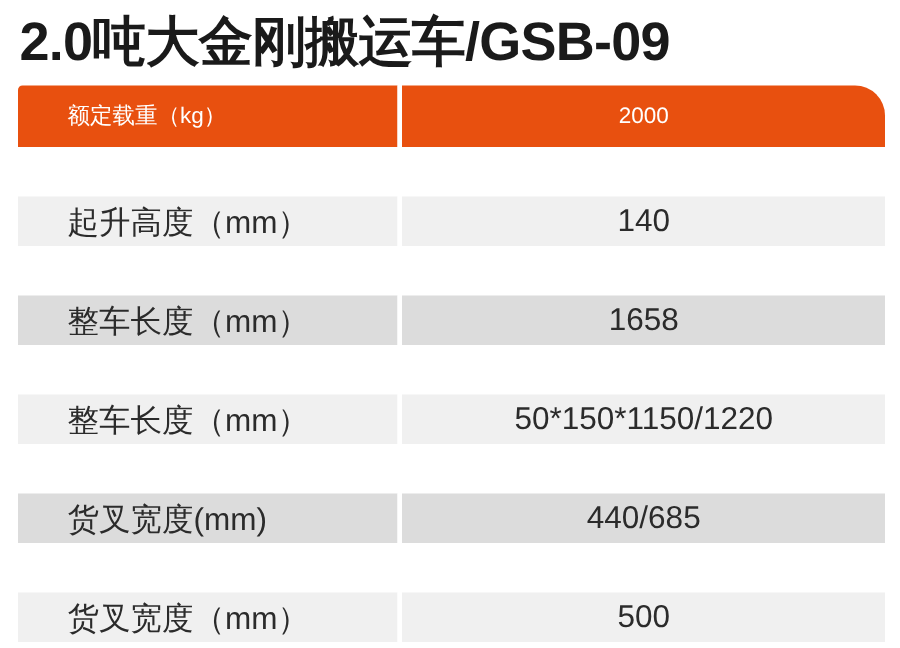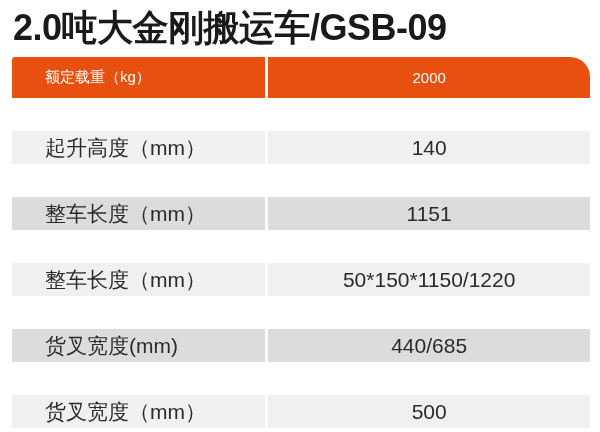--- a/index.html
+++ b/index.html
@@ -118,21 +118,21 @@
         <td class="cell cell-gap"></td>
         <td class="cell cell-value">140</td>
       </tr>
       <tr class="row-sep">
           <td colspan="3"></td>
         </tr>
 
       <tr class="row-dark">
         <td class="cell cell-label">整车长度（mm）</td>
         <td class="cell cell-gap"></td>
-        <td class="cell cell-value">1151</td>
+        <td class="cell cell-value">1658</td>
       </tr>
       <tr class="row-sep">
           <td colspan="3"></td>
         </tr>
 
       <tr class="row-light">
         <td class="cell cell-label">整车长度（mm）</td>
         <td class="cell cell-gap"></td>
         <td class="cell cell-value">50*150*1150/1220</td>
       </tr>

